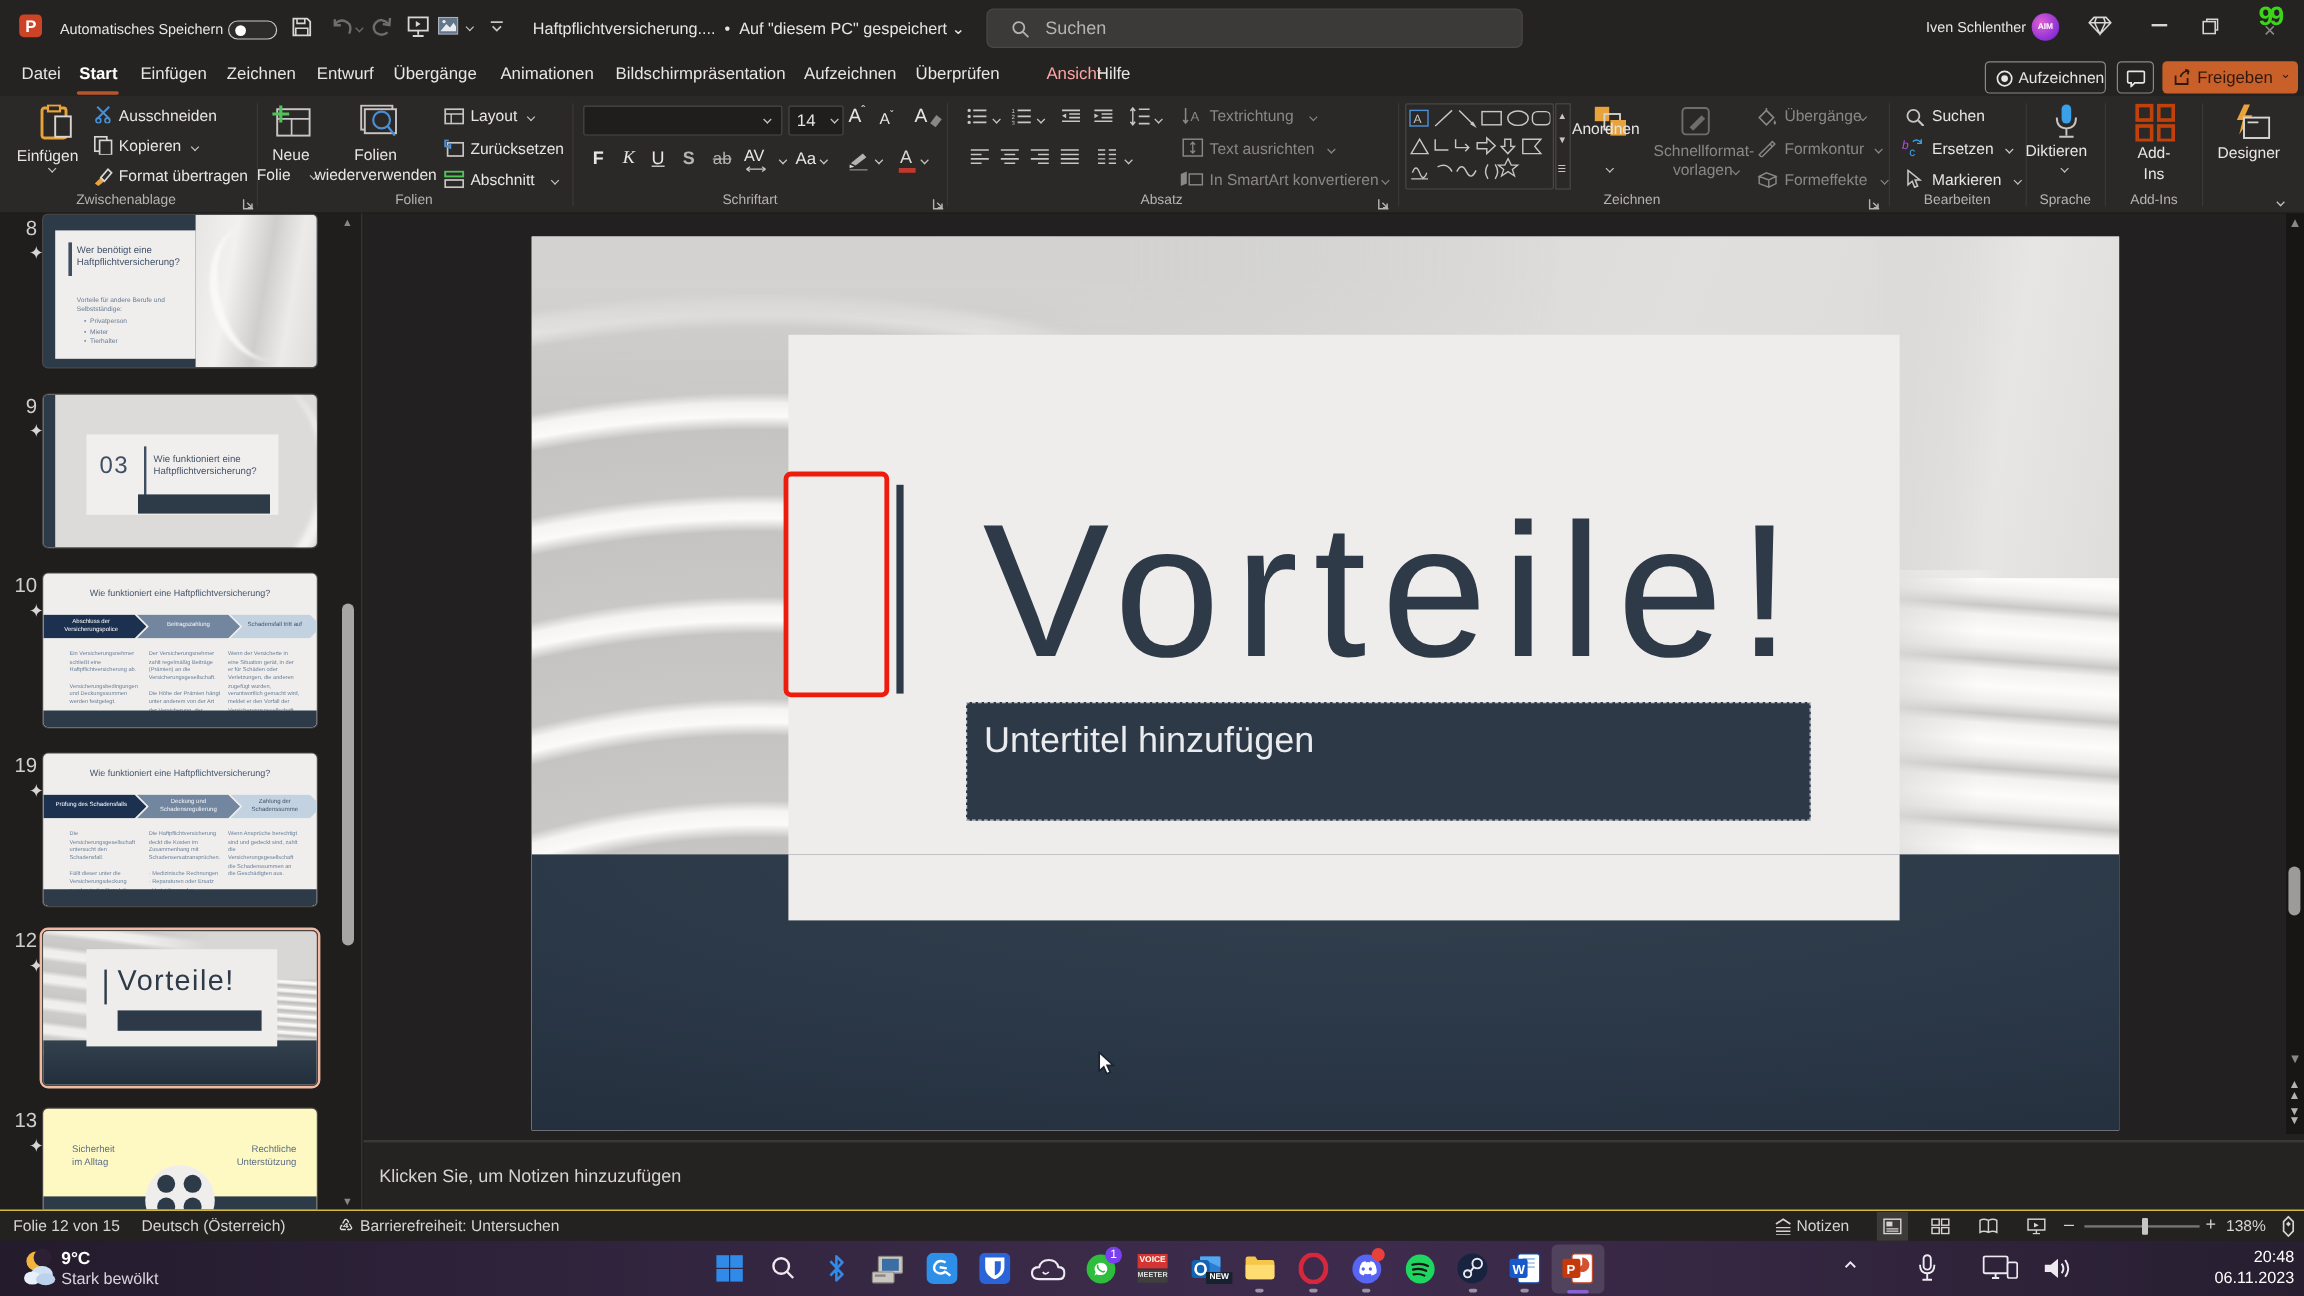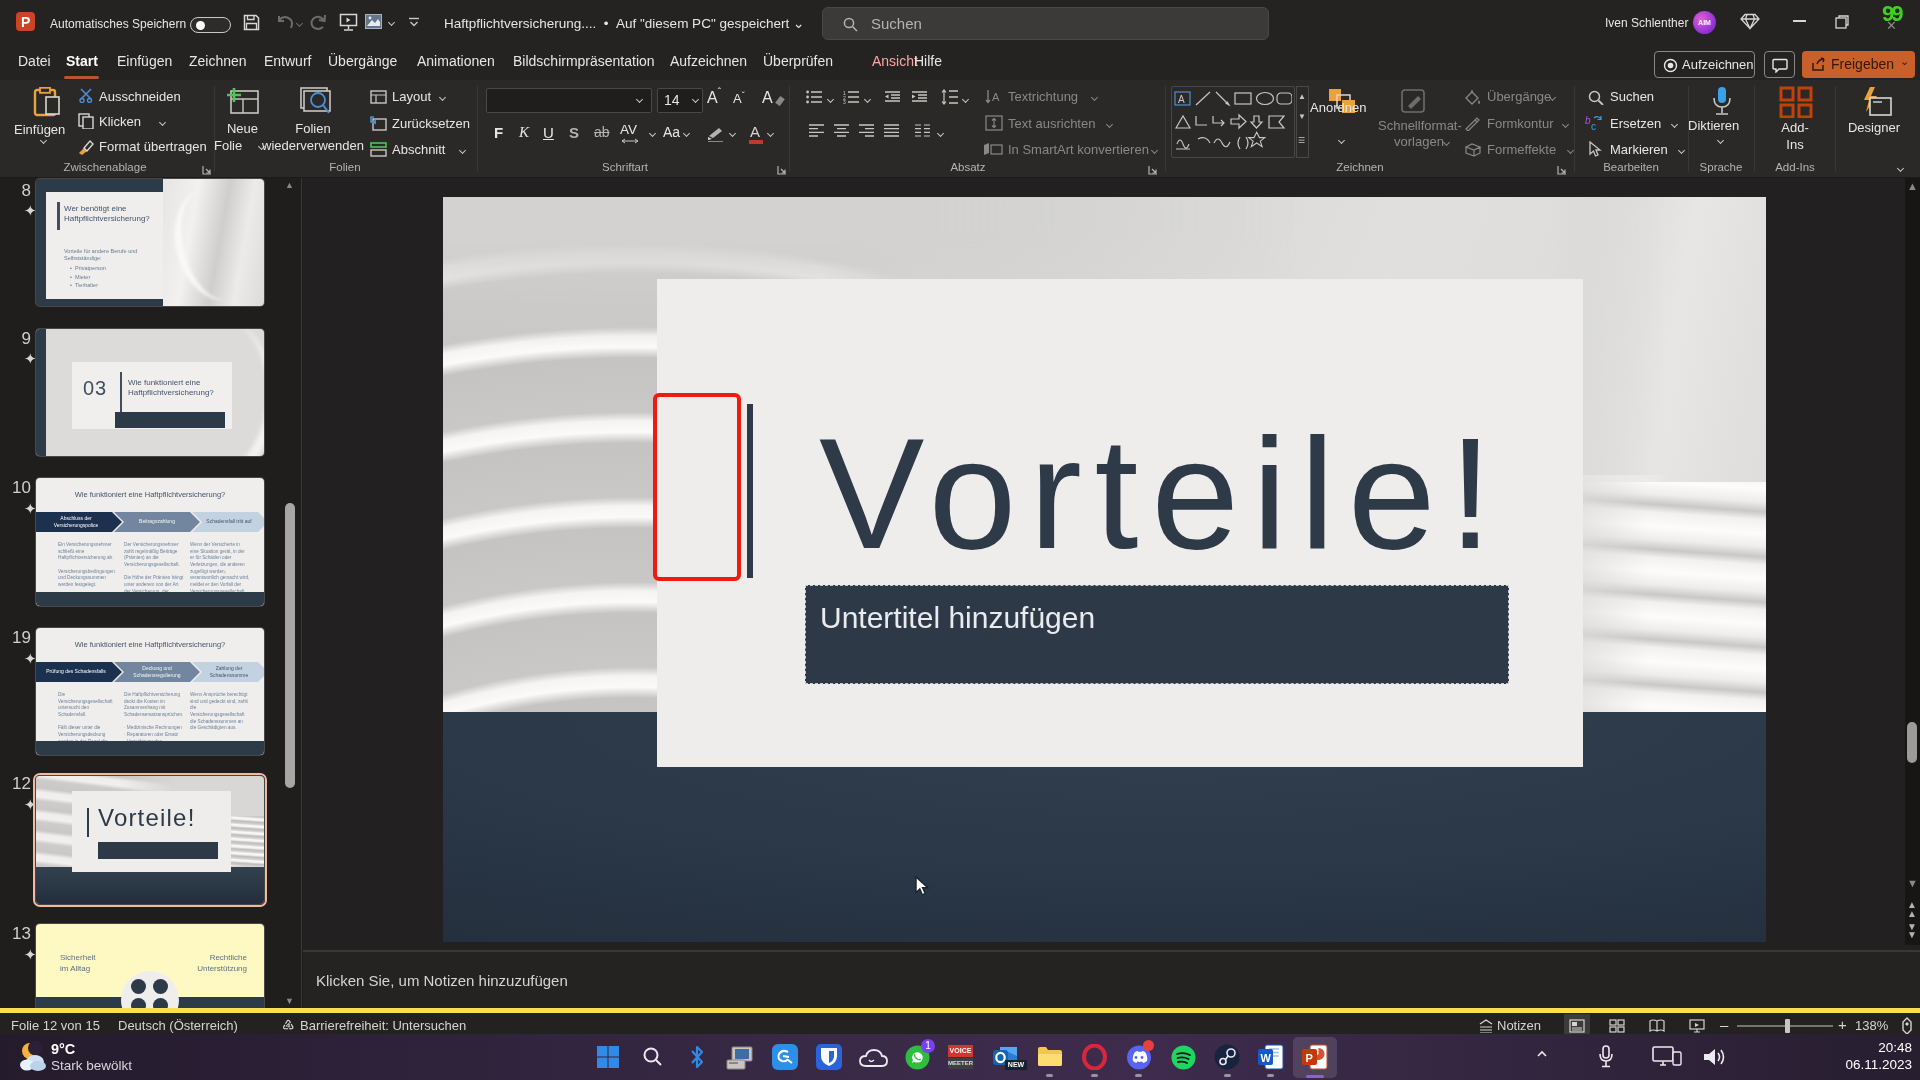--- a/index.html
+++ b/index.html
@@ -137,21 +137,21 @@
   <svg class="abs" style="left:79px;top:8px" width="17" height="15" viewBox="0 0 17 15">
       <path d="M2 1 L12 11 M12 1 L2 11" stroke="#4a8fd4" stroke-width="1.6" fill="none"></path>
       <circle cx="3" cy="12.5" r="2" fill="none" stroke="#4a8fd4" stroke-width="1.4"></circle>
       <circle cx="10.5" cy="12.5" r="2" fill="none" stroke="#4a8fd4" stroke-width="1.4"></circle>
     </svg>
   <div class="rt" style="left:99px;top:9px">Ausschneiden</div>
   <svg class="abs" style="left:78px;top:33px" width="16" height="16" viewBox="0 0 16 16">
       <rect x="1" y="1" width="10" height="12" fill="none" stroke="#d8d6d4" stroke-width="1.4"></rect>
       <rect x="5" y="4" width="10" height="12" fill="#2b2927" stroke="#d8d6d4" stroke-width="1.4"></rect>
     </svg>
-  <div class="rt" style="left:99px;top:34px">Klicken</div>
+  <div class="rt" style="left:99px;top:34px">Kopieren</div>
   <div class="cv" style="left:160px;top:40px"></div>
   <svg class="abs" style="left:77px;top:58px" width="18" height="17" viewBox="0 0 18 17">
       <path d="M2 15 L7 10 L10 13 L5 17 Z" fill="#e8a33d"></path>
       <path d="M7 10 L13 3 L16 6 L10 13 Z" fill="none" stroke="#d8d6d4" stroke-width="1.4"></path>
     </svg>
   <div class="rt" style="left:99px;top:59px">Format übertragen</div>
   <div class="rl" style="left:30px;top:81px;width:150px">Zwischenablage</div>
   <svg class="abs" style="left:202px;top:85px" width="10" height="10" viewBox="0 0 10 10">
       <path d="M1 1 L1 9 L9 9" stroke="#b5b3b1" fill="none" stroke-width="1.2"></path>
       <path d="M4 4 L8 8 M8 4.5 L8 8 L4.5 8" stroke="#b5b3b1" fill="none" stroke-width="1.2"></path>
@@ -551,21 +551,21 @@
   <div class="abs" style="left:1907px;top:722px;width:12px;height:10px;color:#b5b3b1;font-size:10px;line-height:10px">▲</div>
   <div class="abs" style="left:1907px;top:732px;width:12px;height:8px;color:#b5b3b1;font-size:10px;line-height:8px;overflow:hidden">▲</div>
   <div class="abs" style="left:1907px;top:744px;width:12px;height:10px;color:#b5b3b1;font-size:10px;line-height:10px">▼</div>
   <div class="abs" style="left:1907px;top:752px;width:12px;height:10px;color:#b5b3b1;font-size:10px;line-height:10px">▼</div>
 
   <div class="abs" style="left:303px;top:772px;width:1617px;height:58px;background:#252322;border-top:2px solid #3a3836">
     <span style="position:absolute;left:13px;top:20px;color:#d6d4d2;font-size:15px">Klicken Sie, um Notizen hinzuzufügen</span>
   </div>
 </div>
 
-<div class="abs" id="statusbar" style="left:0;top:1008px;width:1920px;height:26px;background:#242220;border-top:5px solid #fde047">
+<div class="abs" id="statusbar" style="left:0;top:1008px;width:1920px;height:26px;background:#242220;border-top:1px solid #fde047">
   <div class="abs" style="left:11px;top:5px;color:#d6d4d2;font-size:13px">Folie 12 von 15</div>
   <div class="abs" style="left:118px;top:5px;color:#d6d4d2;font-size:13px">Deutsch (Österreich)</div>
   <div class="abs" style="left:282px;top:4px;color:#dddbd9;font-size:14px">♶</div>
   <div class="abs" style="left:300px;top:5px;color:#d6d4d2;font-size:13px">Barrierefreiheit: Untersuchen</div>
 
   <svg class="abs" style="left:1478px;top:6px" width="16" height="14" viewBox="0 0 16 14">
       <path d="M2 5 L8 1 L14 5" fill="none" stroke="#d6d4d2" stroke-width="1.4"></path>
       <path d="M2 8 L14 8 M2 11 L14 11 M2 14 L14 14" stroke="#d6d4d2" stroke-width="1.2"></path>
     </svg>
   <div class="abs" style="left:1497px;top:5px;color:#d6d4d2;font-size:13px">Notizen</div>

